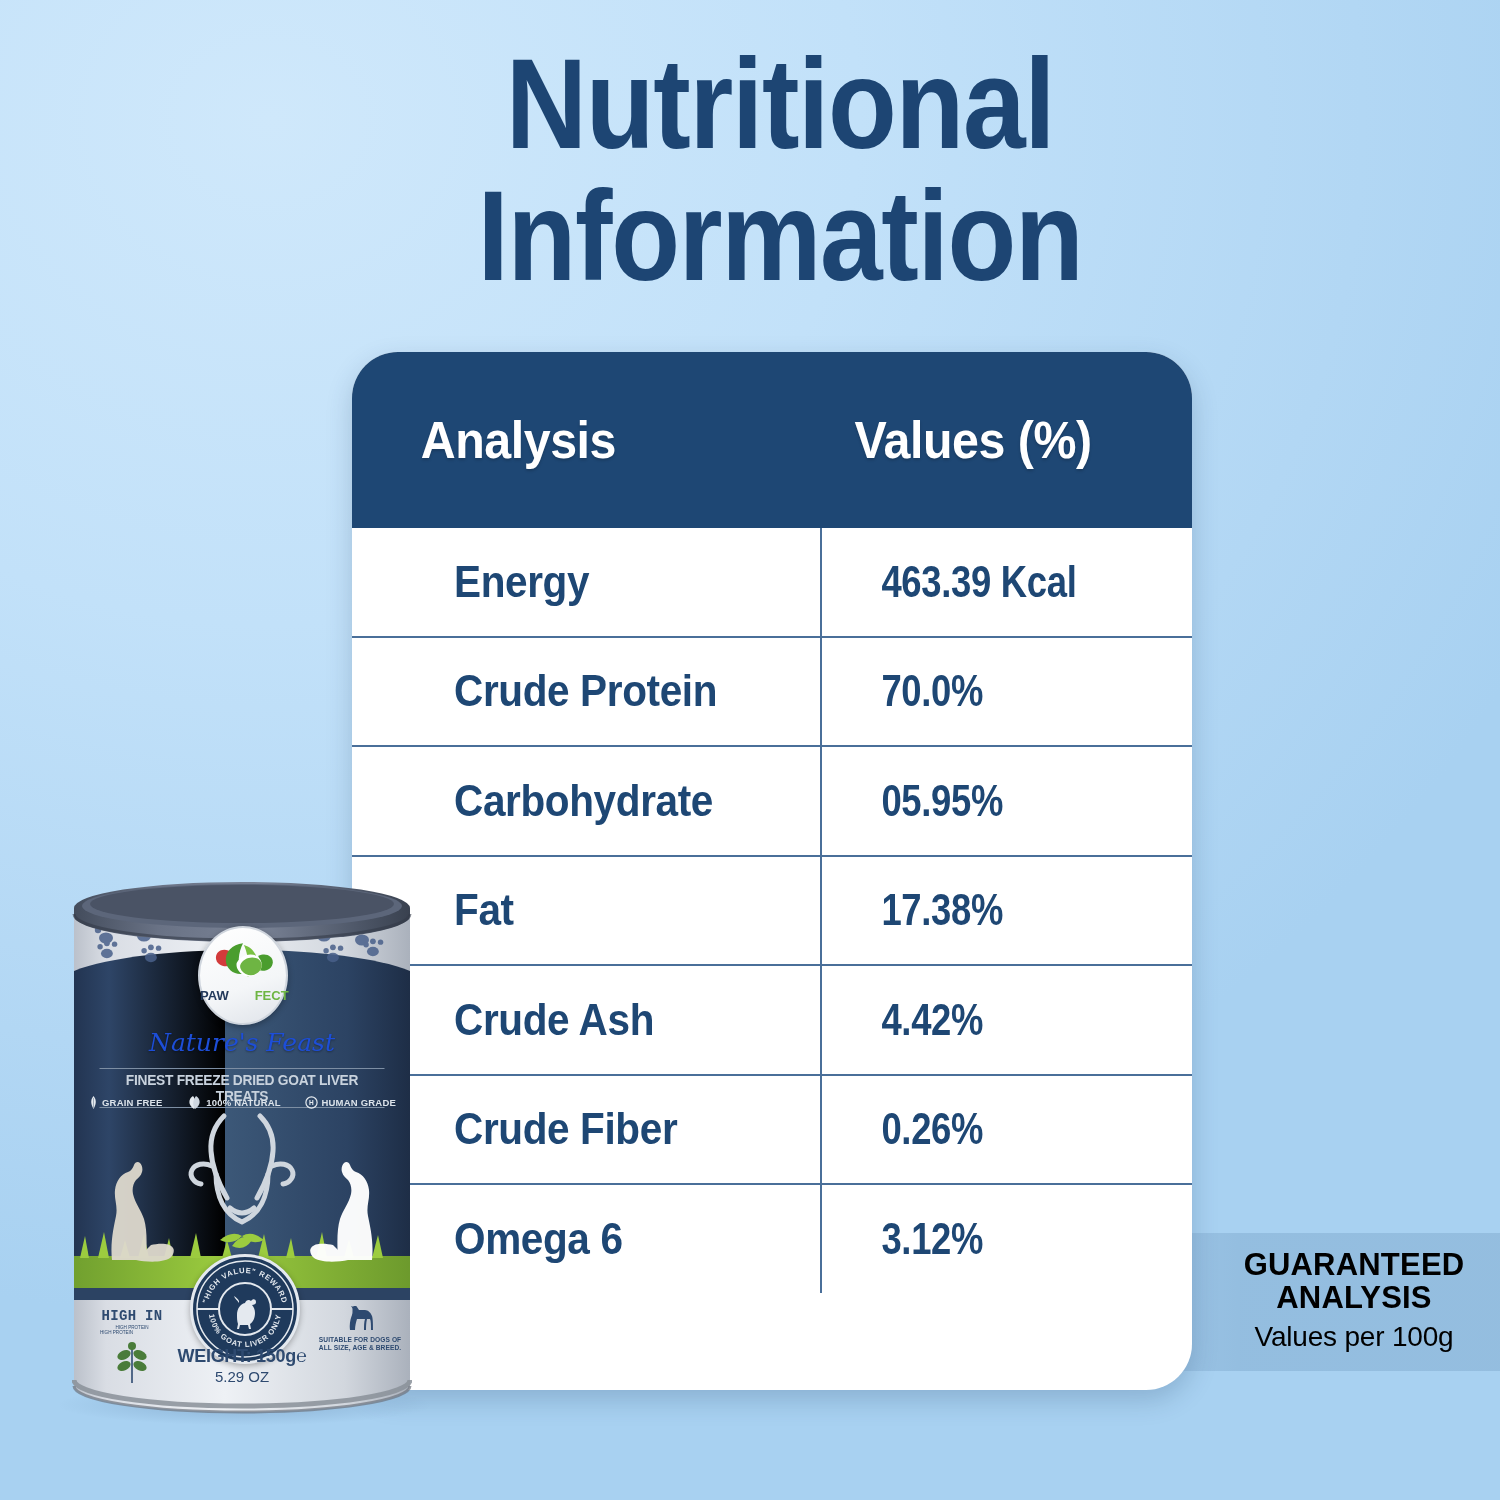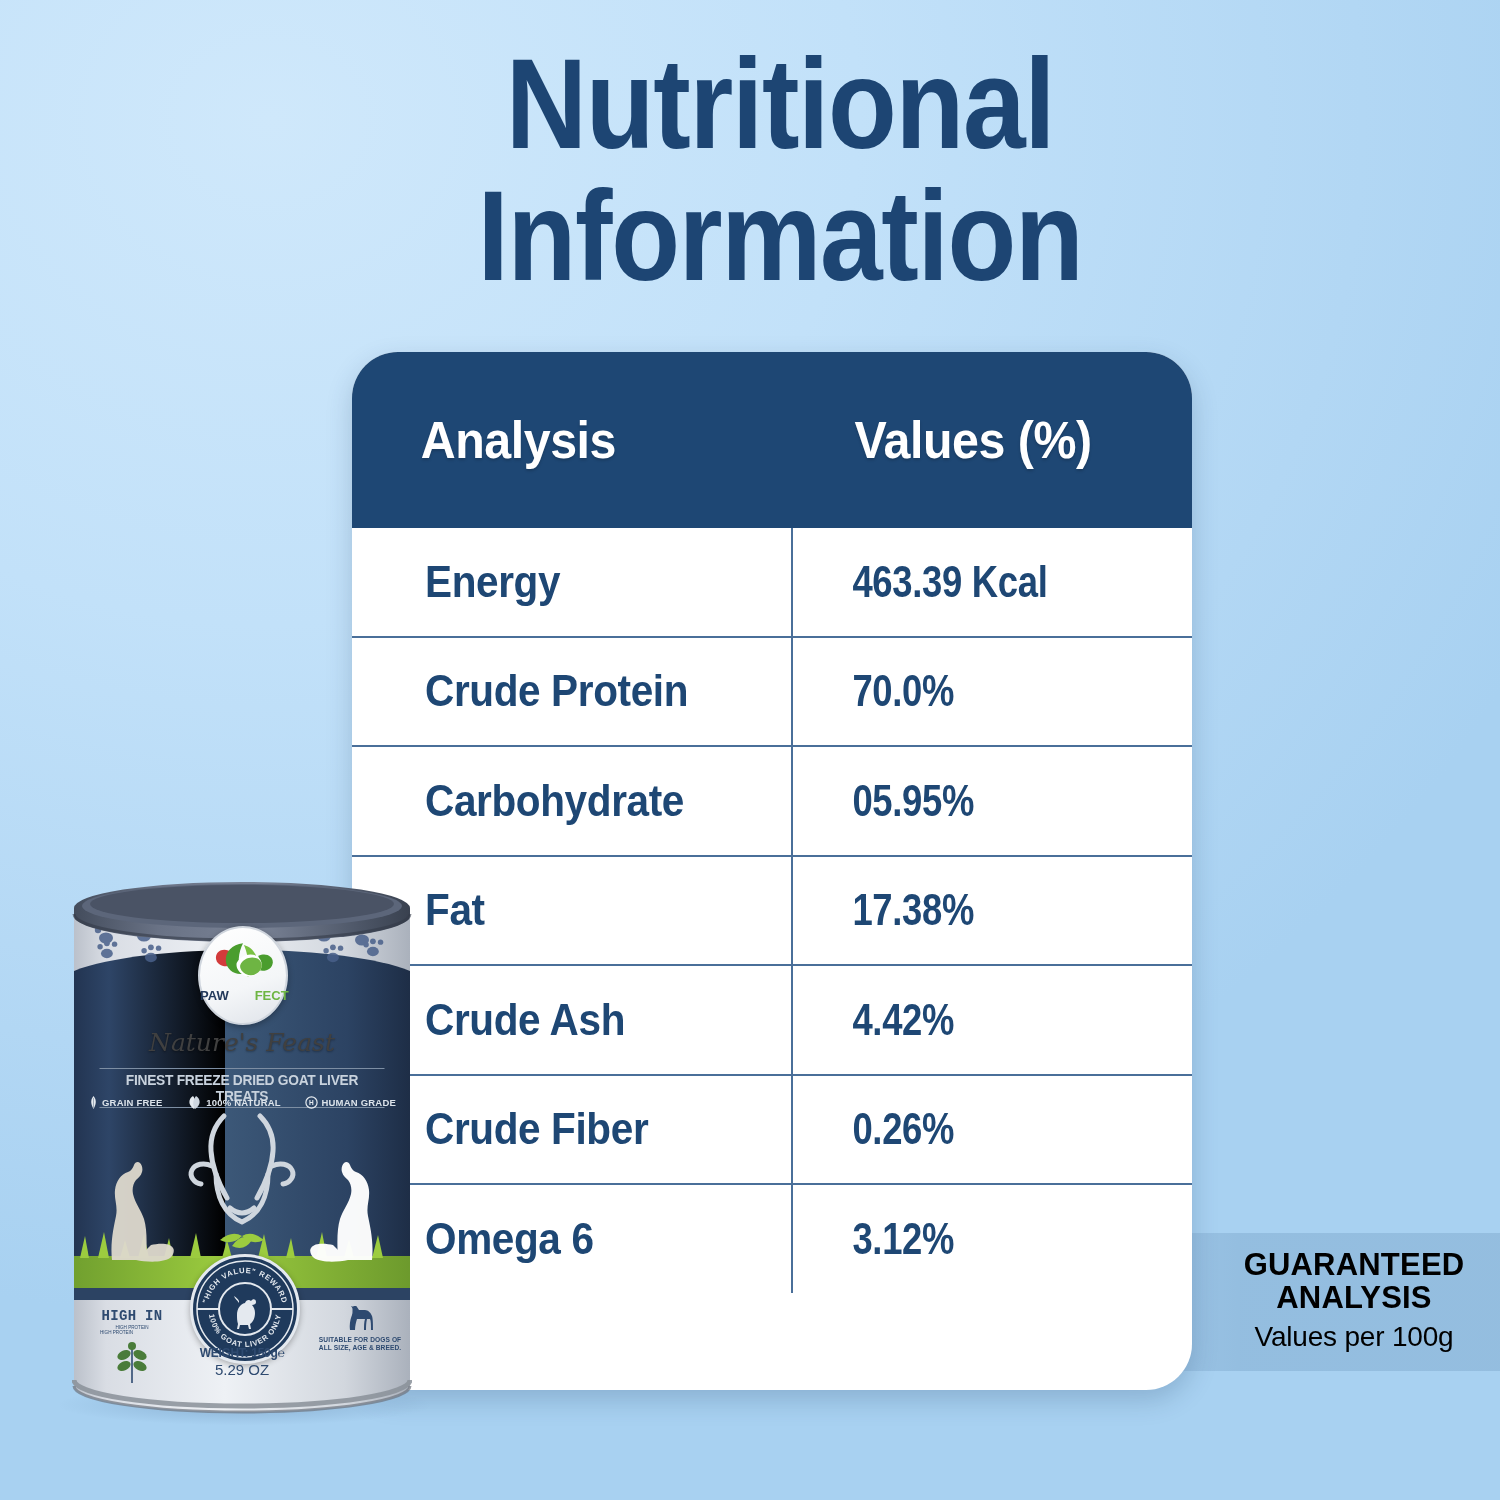--- a/index.html
+++ b/index.html
@@ -68,20 +68,21 @@
   }
   #thead .th-analysis { width: 441px; padding-left: 74px; box-sizing: border-box; transform-origin: left center; }
   #thead .th-values  { flex: 1;    padding-left: 66px; box-sizing: border-box; transform-origin: left center; }
 
   #tbody { }
   .trow {
     display: flex;
     height: 107.5px;
     align-items: center;
     border-top: 2px solid #4a6f99;
+    padding-left: 29px;
   }
   .trow:first-child { border-top: none; }
   .cell {
     color: #1e4774;
     font-size: 45px;
     font-weight: bold;
     letter-spacing: -0.4px;
     transform: scaleX(0.9);
     transform-origin: left center;
     white-space: nowrap;
@@ -413,21 +414,21 @@
       <path d="M36,30 c4,-8 14,-12 22,-8 c5,3 7,9 5,14 c-3,8 -13,11 -20,7 c-5,-3 -8,-8 -7,-13z" fill="#ffffff"></path>
       <path d="M40,32 c3,-7 12,-10 19,-7 c4,2 6,7 4,11 c-3,7 -11,9 -17,6 c-4,-2 -7,-6 -6,-10z" fill="#6eb543"></path>
     </svg>
     <div style="text-align:center;font-size:13px;font-weight:bold;letter-spacing:0px;margin-top:-4px;">
       <span style="color:#23395b;">PAW</span><span style="color:#6eb543;padding-left:26px;">FECT</span>
     </div>
   </div>
 
   
   <div style="position:absolute; left:0; top:160px; width:340px; text-align:center;
-              font-family:'DejaVu Serif', serif; font-style:italic; font-size:25px; color:#404040;
+              font-family:'DejaVu Serif', serif; font-style:italic; font-size:25px; color:#1d4ed8;
               text-shadow:0 1px 2px rgba(0,0,0,0.35);">Nature's Feast</div>
 
   
   <div style="position:absolute; left:20px; top:200px; width:300px; text-align:center;
               font-size:14.5px; font-weight:bold; color:#c8d2dd; letter-spacing:-0.3px;
               border-top:1px solid #7d8ea3; border-bottom:1px solid #7d8ea3; padding:3px 0;
               transform:scaleX(0.95);">FINEST FREEZE DRIED GOAT LIVER TREATS</div>
 
   
   <div style="position:absolute; left:16px; top:228px; width:308px; display:flex;
@@ -495,21 +496,21 @@
       <ellipse cx="20" cy="22" rx="7" ry="4.5" fill="#4a7c3a" transform="rotate(-25 20 22)"></ellipse>
       <ellipse cx="36" cy="22" rx="7" ry="4.5" fill="#4a7c3a" transform="rotate(25 36 22)"></ellipse>
       <ellipse cx="20" cy="33" rx="7" ry="4.5" fill="#4a7c3a" transform="rotate(-25 20 33)"></ellipse>
       <ellipse cx="36" cy="33" rx="7" ry="4.5" fill="#4a7c3a" transform="rotate(25 36 33)"></ellipse>
       <circle cx="28" cy="13" r="4" fill="#4a7c3a"></circle>
     </svg>
   </div>
 
   
   <div style="position:absolute; left:90px; top:478px; width:160px; text-align:center; color:#2e4a70;">
-    <div style="font-size:12px;font-weight:bold;letter-spacing:-0.3px;">WEIGHT: 150g℮</div>
+    <div style="font-size:18px;font-weight:bold;letter-spacing:-0.3px;">WEIGHT: 150g℮</div>
     <div style="font-size:15px;margin-top:1px;">5.29 OZ</div>
   </div>
 
   
   <div style="position:absolute; left:246px; top:438px; width:84px; text-align:center; color:#2e4a70;">
     <svg width="32" height="26" viewBox="0 0 32 26">
       <path d="M6,24 c-1,-7 1,-12 2,-15 c1,-3 0,-6 1,-8 c1,-2 3,-2 4,0 l2,3 l6,0 c3,0 6,3 7,6 c1,3 1,9 1,14 l-2,0 c0,-5 0,-9 -1,-11 l-3,0 c-1,4 -1,8 -1,11 l-2,0 c0,-4 0,-8 1,-11 l-8,0 c-1,3 -2,7 -2,11z" fill="#2e4a70"></path>
       <path d="M9,3 l-2,-3 l3,1z" fill="#2e4a70"></path>
     </svg>
     <div style="font-size:6.6px;font-weight:bold;line-height:1.25;letter-spacing:0.1px;">

